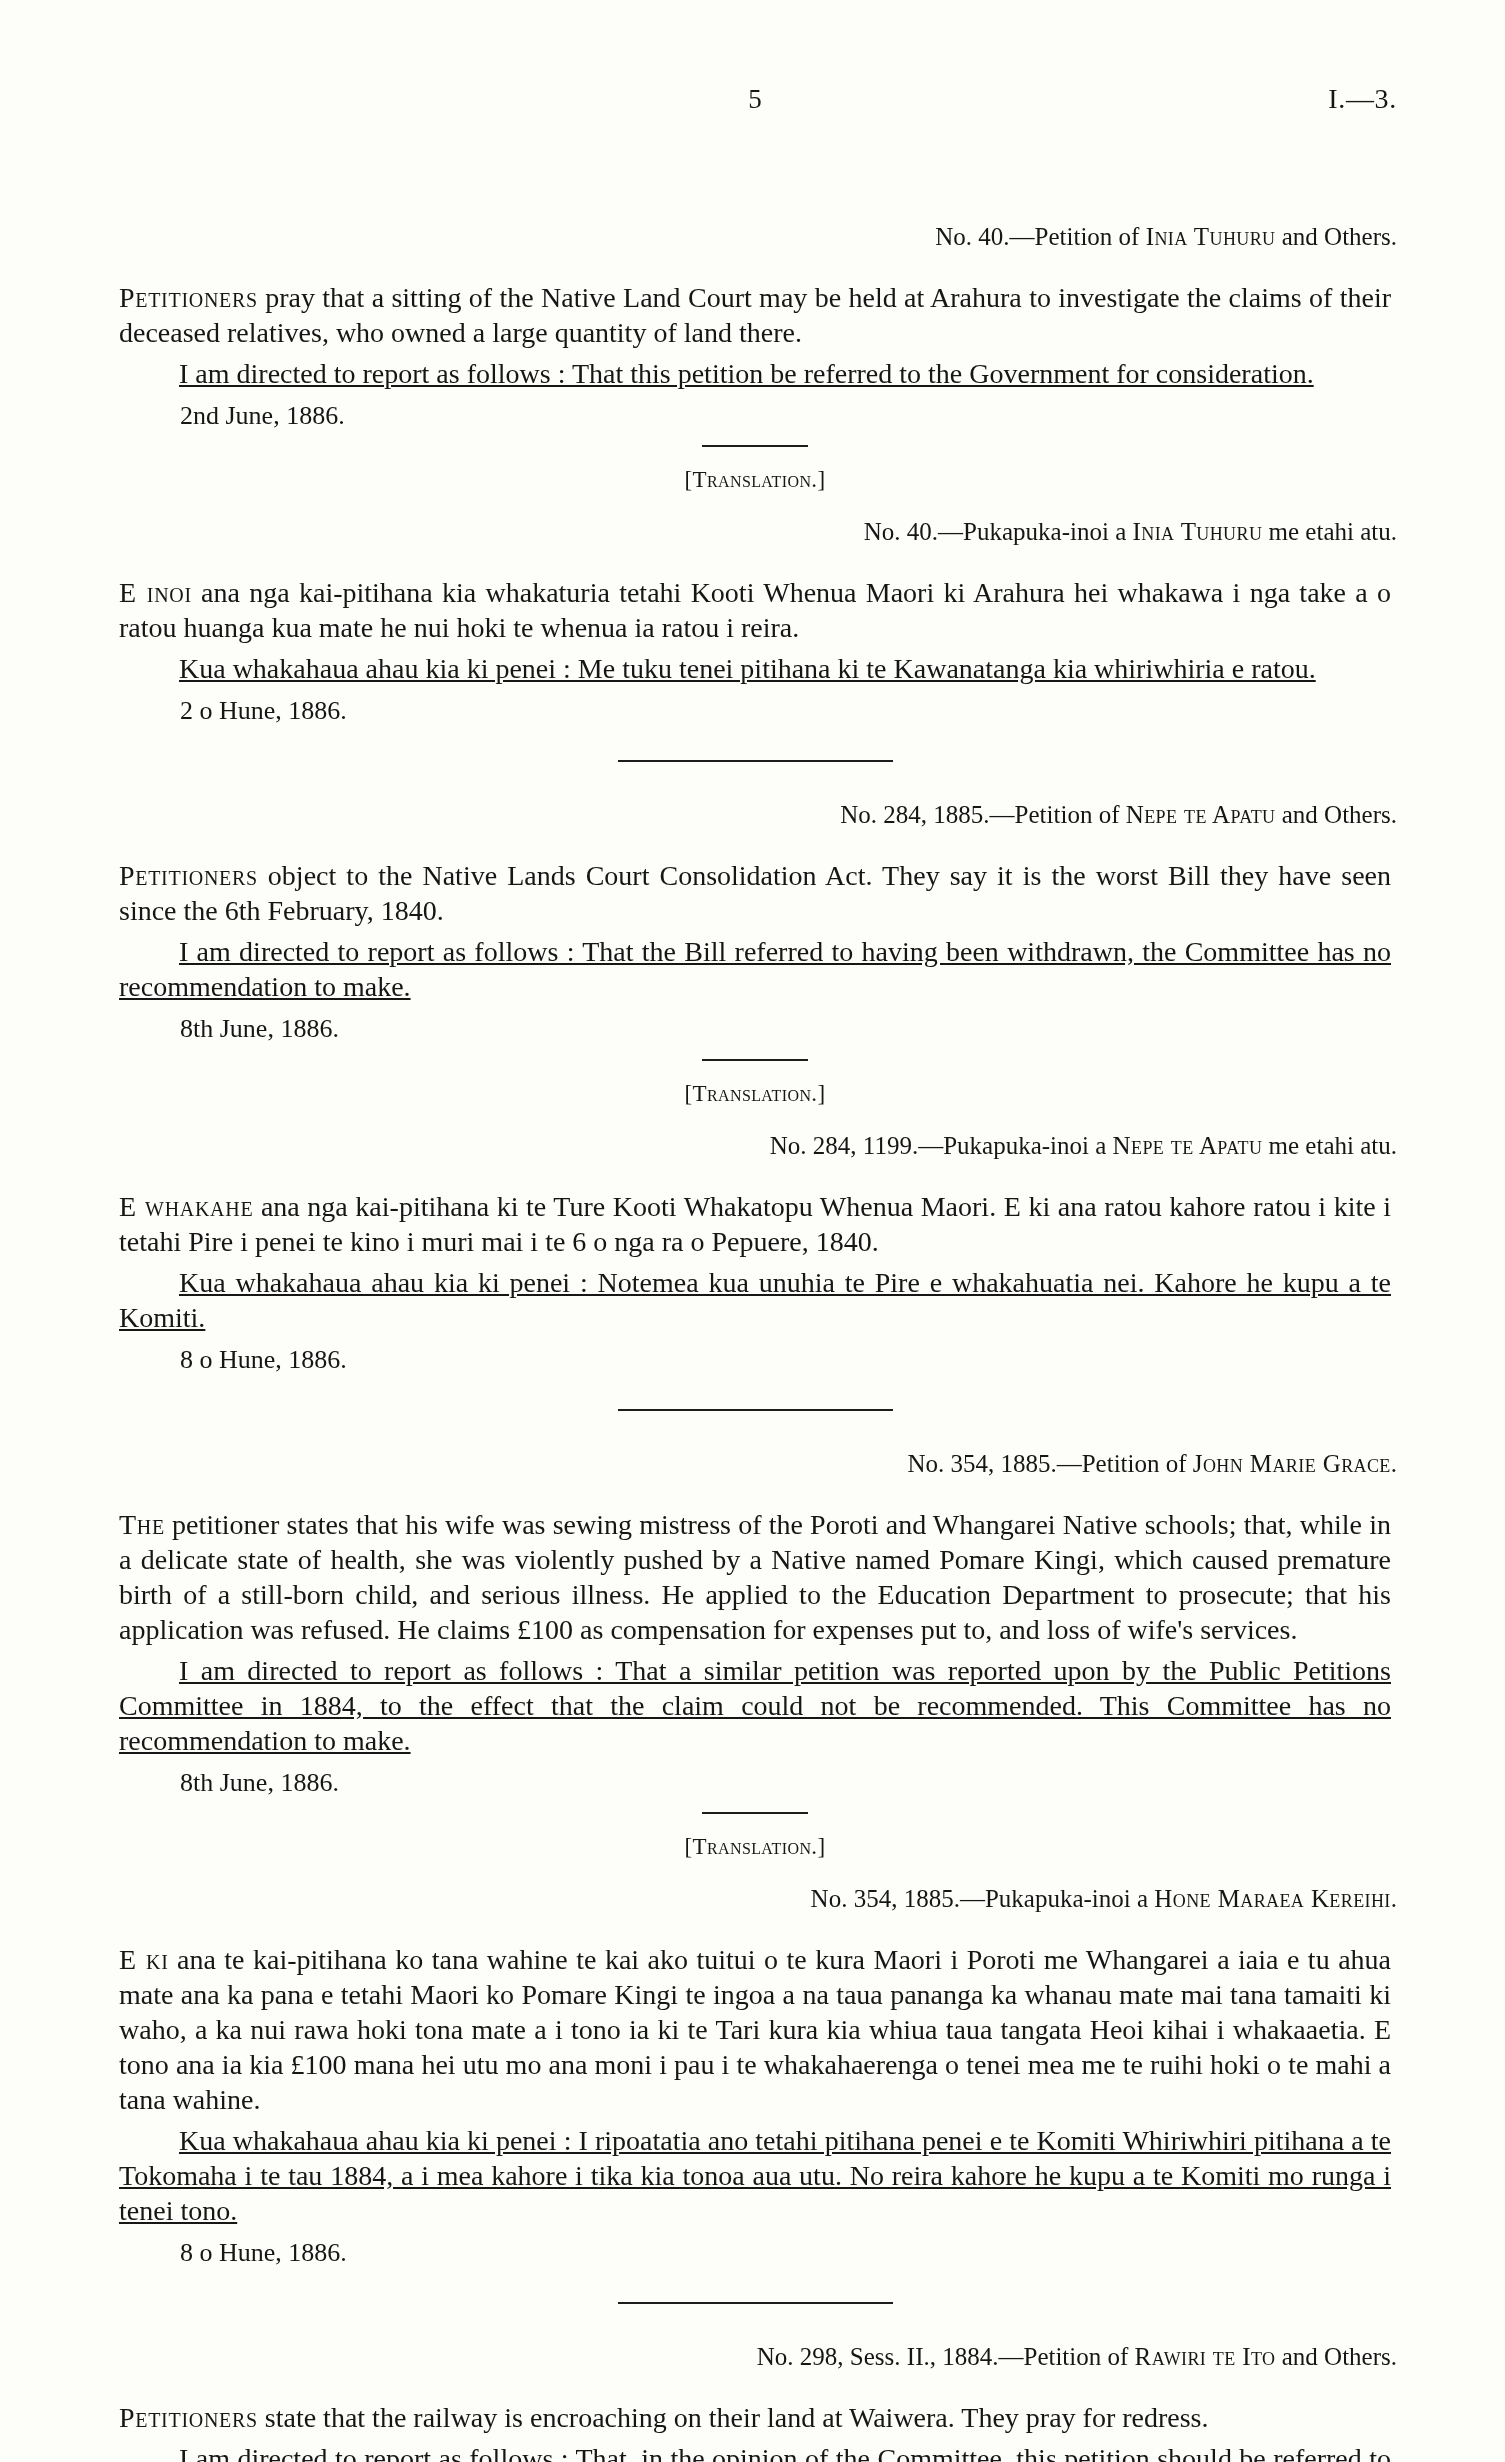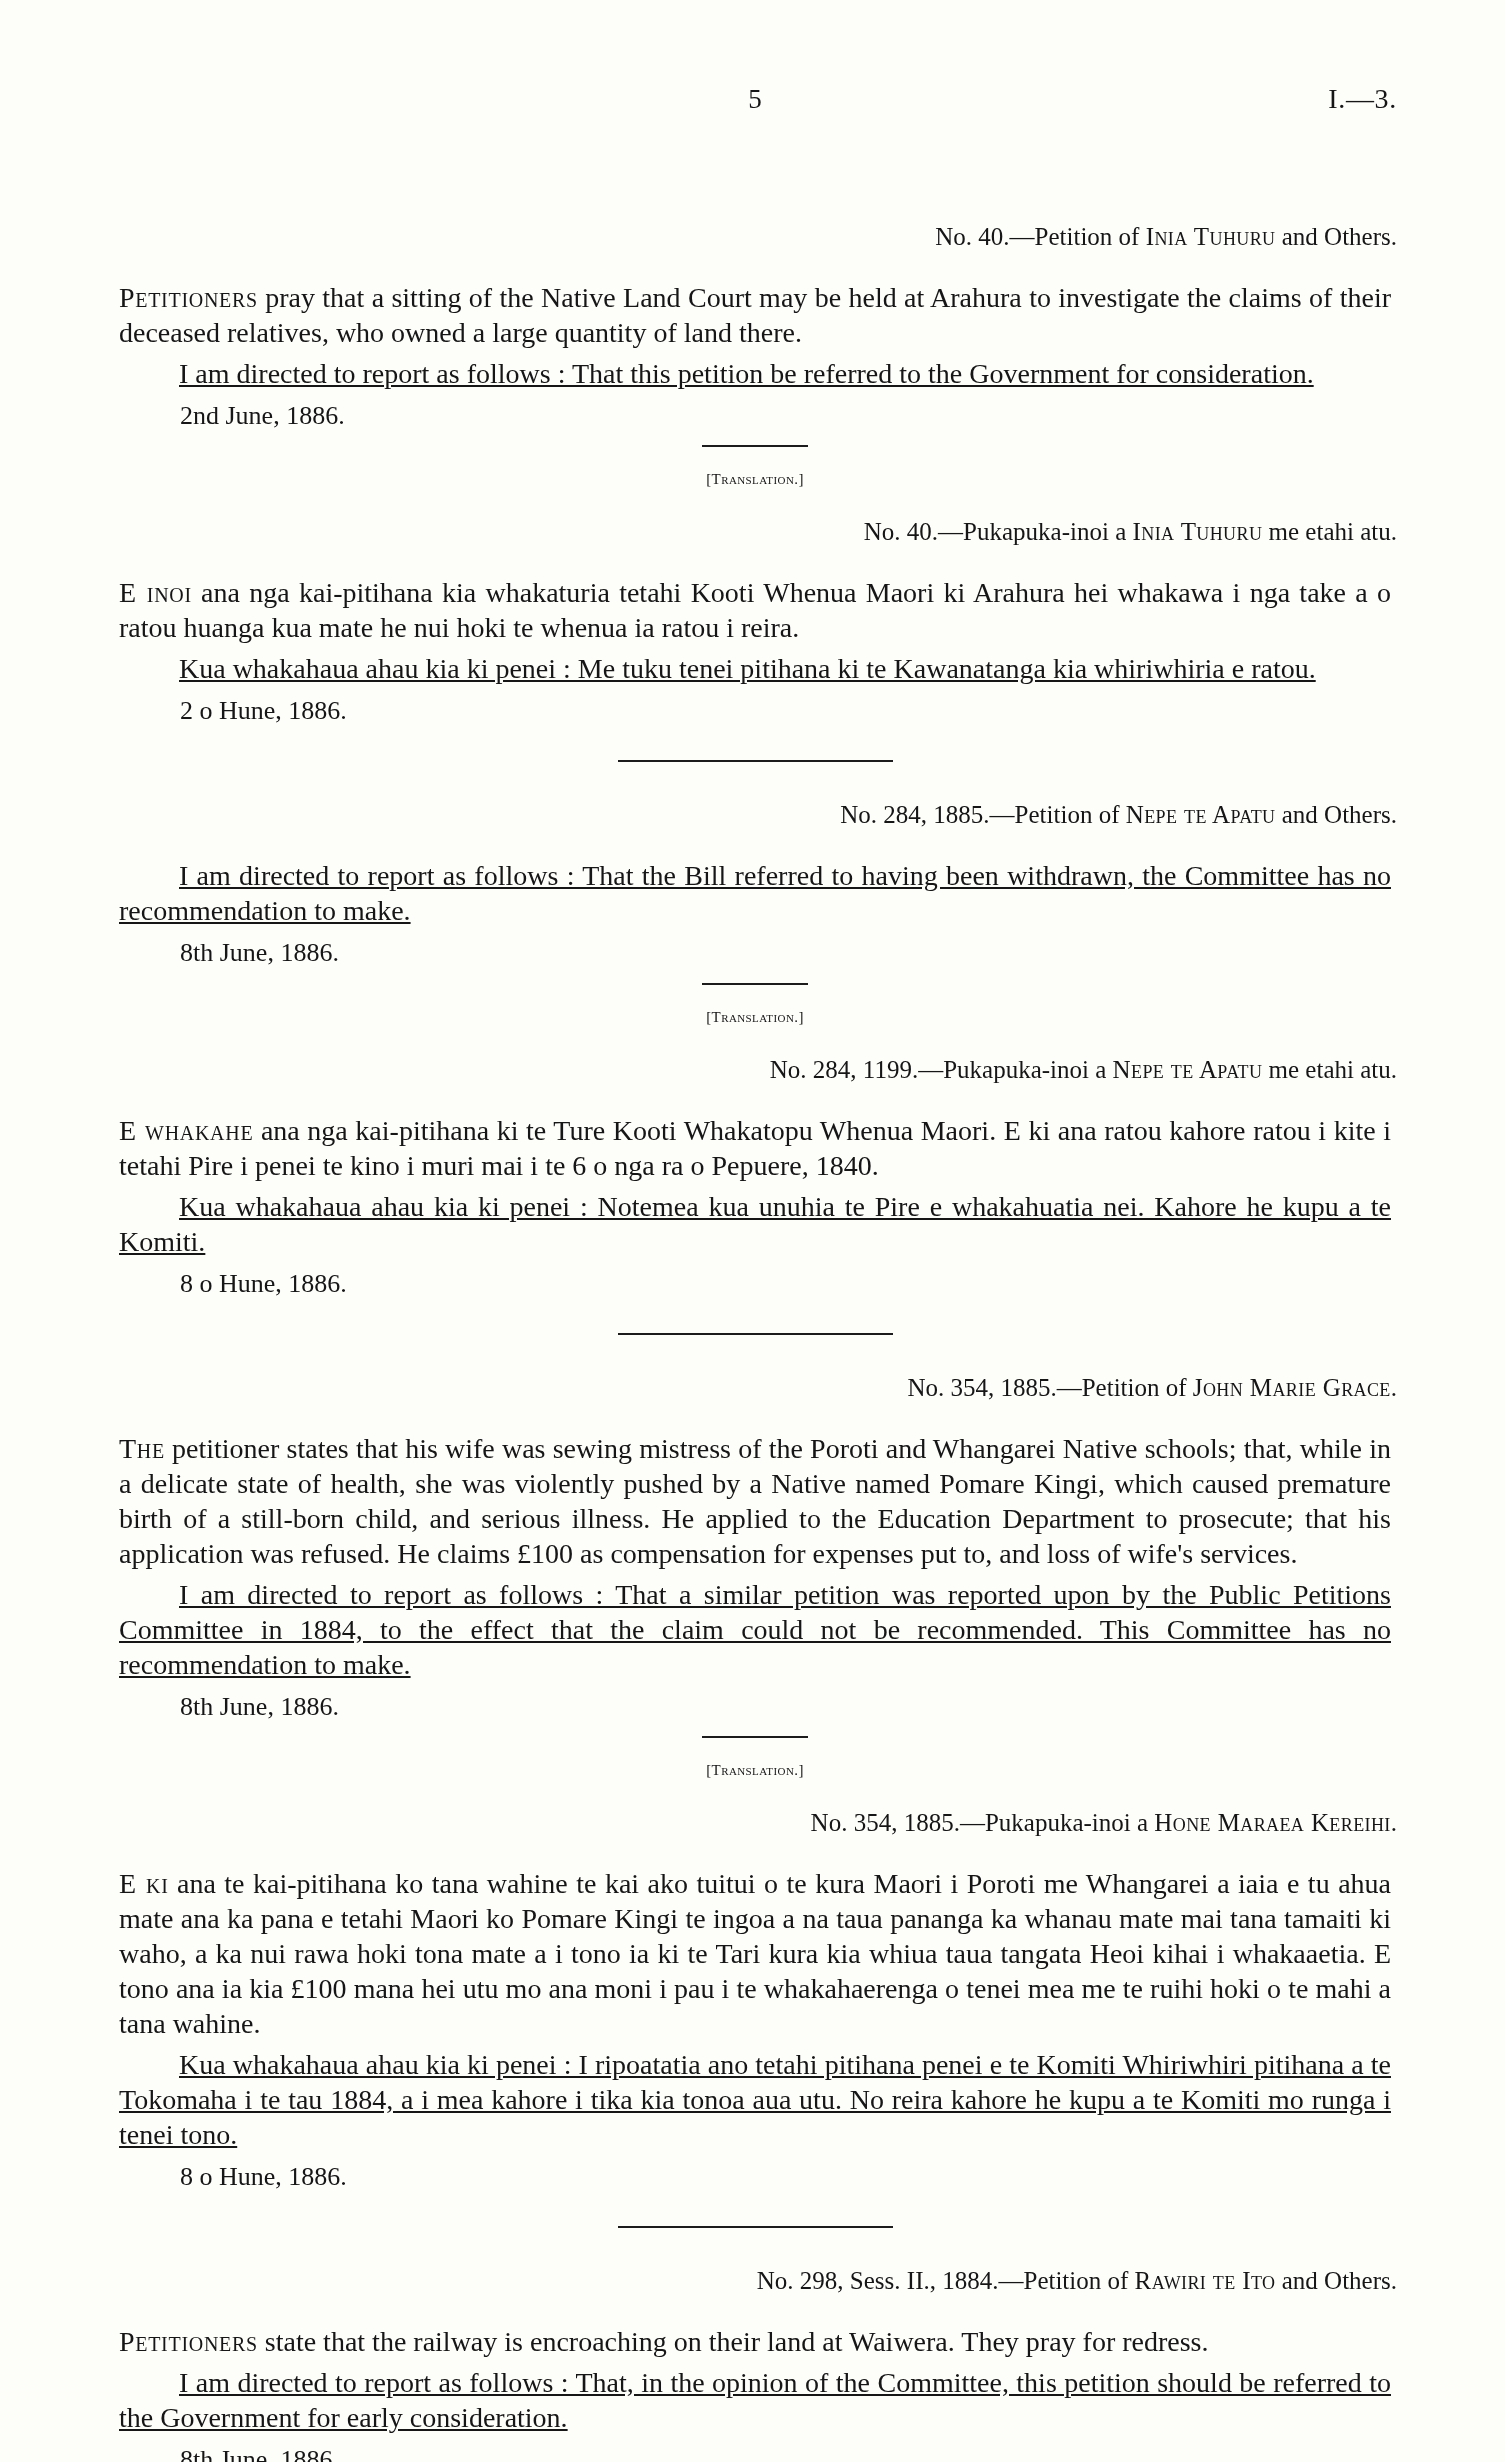--- a/index.html
+++ b/index.html
@@ -64,21 +64,21 @@
     border-top: 2.8px solid #1c1c1c;
     margin: 11.3px auto 7px auto;
   }
   .rule-long {
     width: 275px;
     border-top: 2.8px solid #1c1c1c;
     margin: 31px auto 4.2px auto;
   }
   .translation-label {
     text-align: center;
-    font-size: 15px;
+    font-size: 23px;
     line-height: 31px;
     margin: 17px 0 5.6px 0;
   }
 </style>
 </head>
 <body>
 
 <div class="page">
 
   <div class="doc-header">
@@ -96,20 +96,21 @@
     <div class="translation-label sc">[Translation.]</div>
     <h3 class="translation-heading"><span>No. 40.—Pukapuka-inoi a </span><span class="sc">Inia Tuhuru</span><span> me etahi atu.</span></h3>
     <p class="body-para"><span class="lead">E inoi</span><span> ana nga kai-pitihana kia whakaturia tetahi Kooti Whenua Maori ki Arahura hei whakawa i nga take a o ratou huanga kua mate he nui hoki te whenua ia ratou i reira.</span></p>
     <p class="body-para indent"><span>Kua whakahaua ahau kia ki penei : Me tuku tenei pitihana ki te Kawanatanga kia whiriwhiria e ratou.</span></p>
     <p class="date-line">2 o Hune, 1886.</p>
     <div class="rule-long"></div>
   </section>
 
   <section class="petition">
     <h2 class="petition-heading"><span>No. 284, 1885.—Petition of </span><span class="sc">Nepe te Apatu</span><span> and Others.</span></h2>
+    <p class="body-para"><span class="lead">Petitioners</span><span> object to the Native Lands Court Consolidation Act.  They say it is the worst Bill they have seen since the 6th February, 1840.</span></p>
     <p class="body-para indent"><span>I am directed to report as follows : That the Bill referred to having been withdrawn, the Committee has no recommendation to make.</span></p>
     <p class="date-line">8th June, 1886.</p>
     <div class="rule-short"></div>
     <div class="translation-label sc">[Translation.]</div>
     <h3 class="translation-heading"><span>No. 284, 1199.—Pukapuka-inoi a </span><span class="sc">Nepe te Apatu</span><span> me etahi atu.</span></h3>
     <p class="body-para"><span class="lead">E whakahe</span><span> ana nga kai-pitihana ki te Ture Kooti Whakatopu Whenua Maori.  E ki ana ratou kahore ratou i kite i tetahi Pire i penei te kino i muri mai i te 6 o nga ra o Pepuere, 1840.</span></p>
     <p class="body-para indent"><span>Kua whakahaua ahau kia ki penei : Notemea kua unuhia te Pire e whakahuatia nei.  Kahore he kupu a te Komiti.</span></p>
     <p class="date-line">8 o Hune, 1886.</p>
     <div class="rule-long"></div>
   </section>

